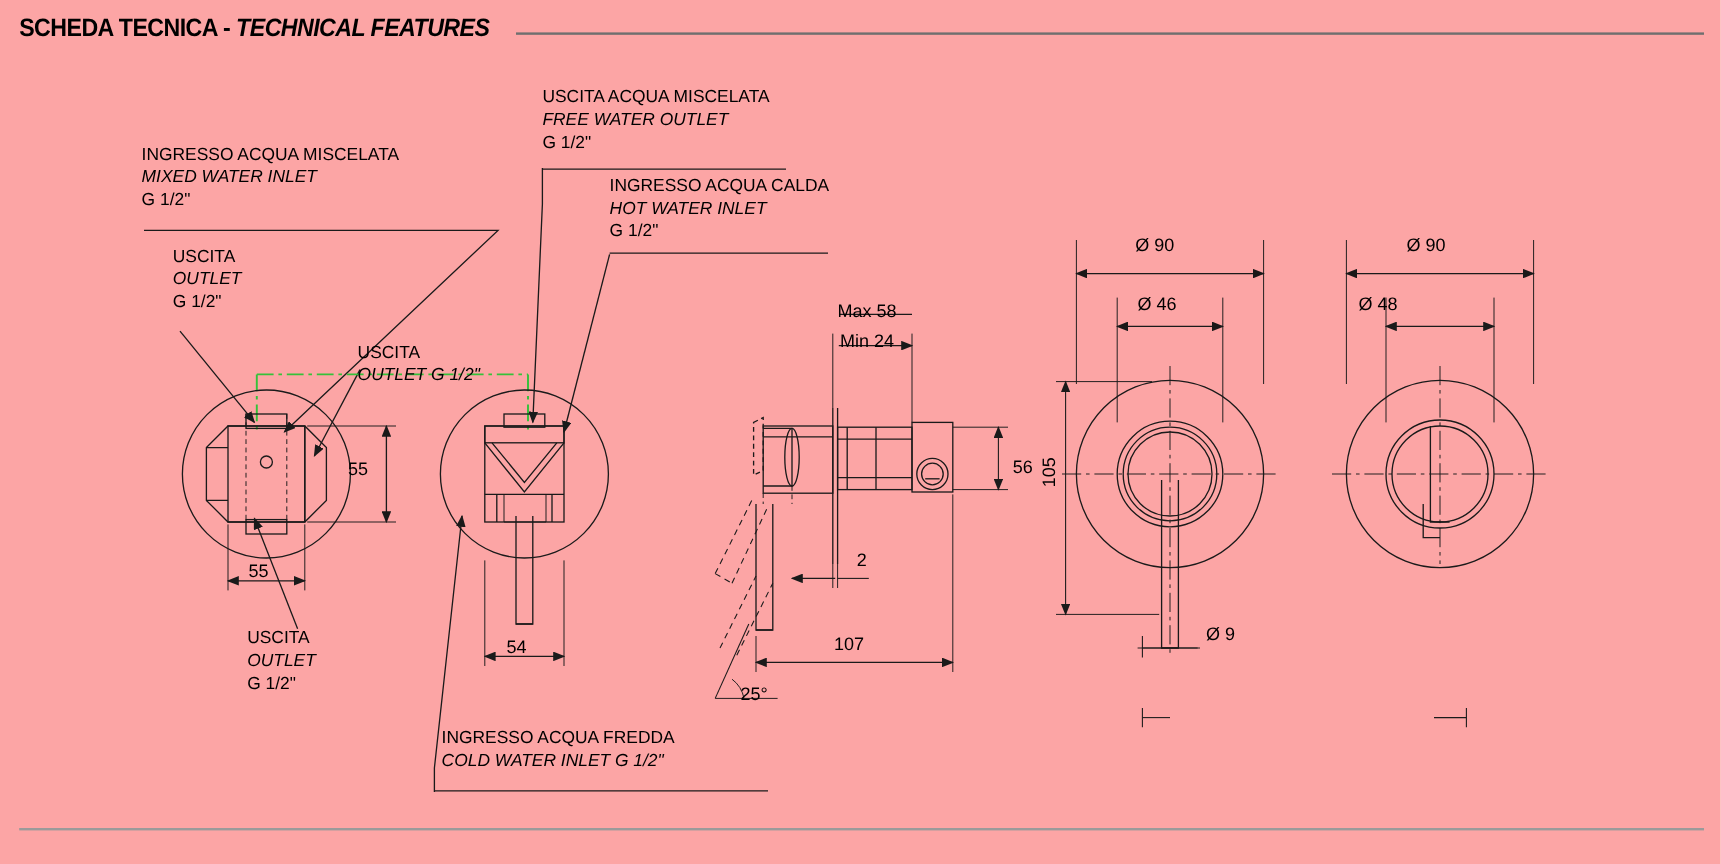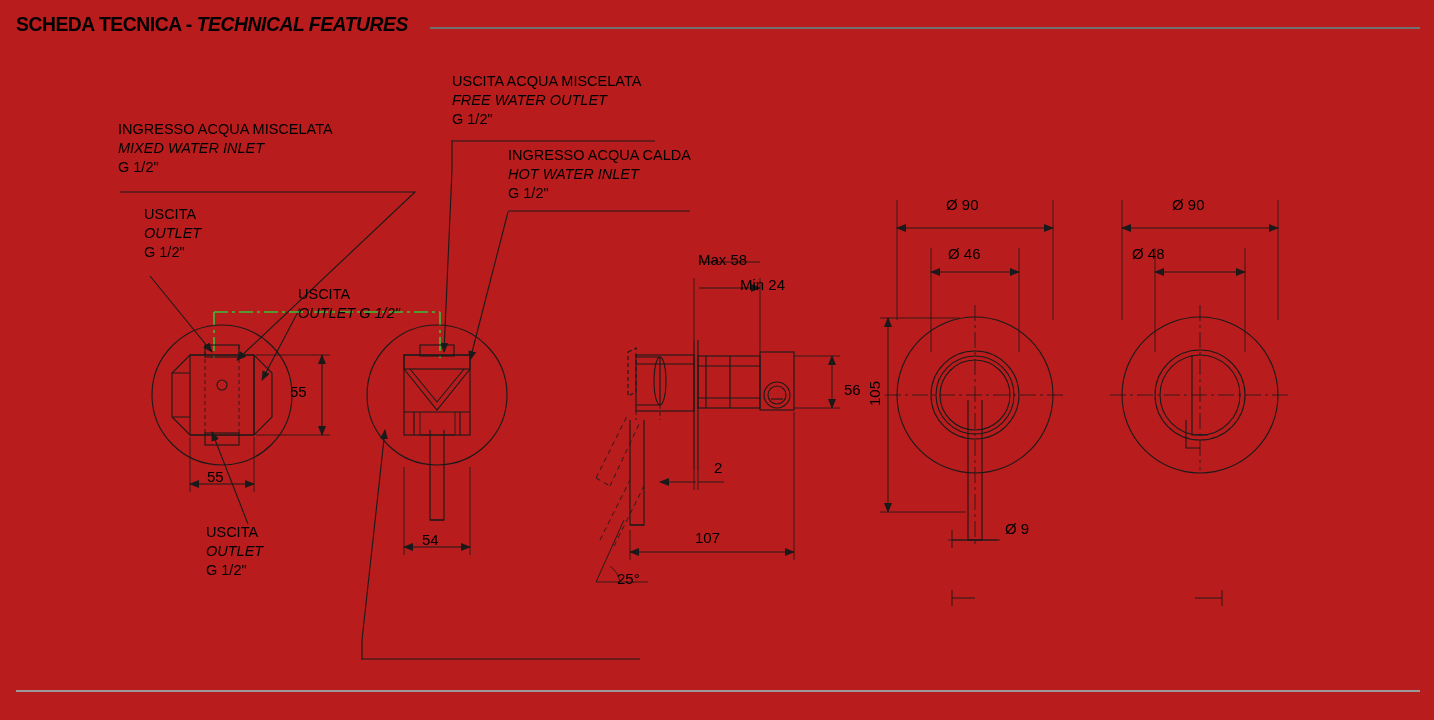--- a/index.html
+++ b/index.html
@@ -8,21 +8,21 @@
     background: #ffffff;
   }
   body {
     font-family: "Liberation Sans", sans-serif;
     color: #000000;
   }
   #sheet {
     position: relative;
     width: 1434px;
     height: 720px;
-    background: #b91c1c;
+    background: #fca5a5;
     overflow: hidden;
   }
 
   
   .header-wrap {
     position: absolute;
     left: 0; top: 0;
     width: 1434px;
     height: 56px;
   }
@@ -333,28 +333,32 @@
     <div class="it">FREE WATER OUTLET</div>
     <div>G 1/2"</div>
   </div>
 
   <div class="lbl" style="left:508px; top:146px;">
     <div>INGRESSO ACQUA CALDA</div>
     <div class="it">HOT WATER INLET</div>
     <div>G 1/2"</div>
   </div>
 
+  <div class="lbl" style="left:368px; top:606px;">
+    <div>INGRESSO ACQUA FREDDA</div>
+    <div class="it">COLD WATER INLET G 1/2"</div>
+  </div>
 
 
   <div class="dim" style="left:290px; top:383px;">55</div>
   <div class="dim" style="left:207px; top:468px;">55</div>
   <div class="dim" style="left:422px; top:531px;">54</div>
 
   <div class="dim" style="left:698px; top:251px;">Max 58</div>
-  <div class="dim" style="left:700px; top:276px;margin-left:40px;">Min 24</div>
+  <div class="dim" style="left:700px; top:276px;">Min 24</div>
   <div class="dim" style="left:714px; top:459px;">2</div>
   <div class="dim" style="left:695px; top:529px;">107</div>
   <div class="dim" style="left:818px; top:381px;margin-left:26px;">56</div>
   <div class="dim" style="left:617px; top:570px;">25°</div>
 
   <div class="dim" style="left:946px; top:196px;">Ø 90</div>
   <div class="dim" style="left:948px; top:245px;">Ø 46</div>
   <div class="dim" style="left: 862px; top: 385px; transform: rotate(-90deg); transform-origin: center center;">105</div>
   <div class="dim" style="left:1005px; top:520px;">Ø 9</div>
 

